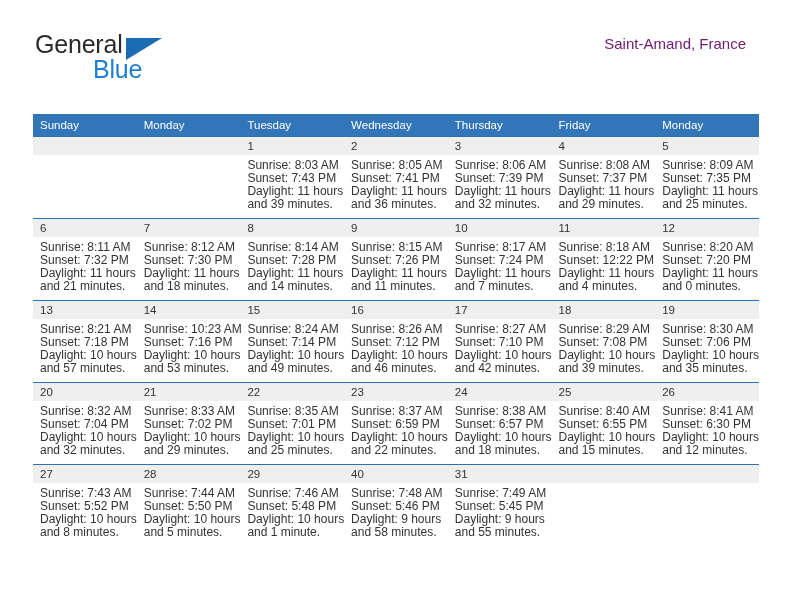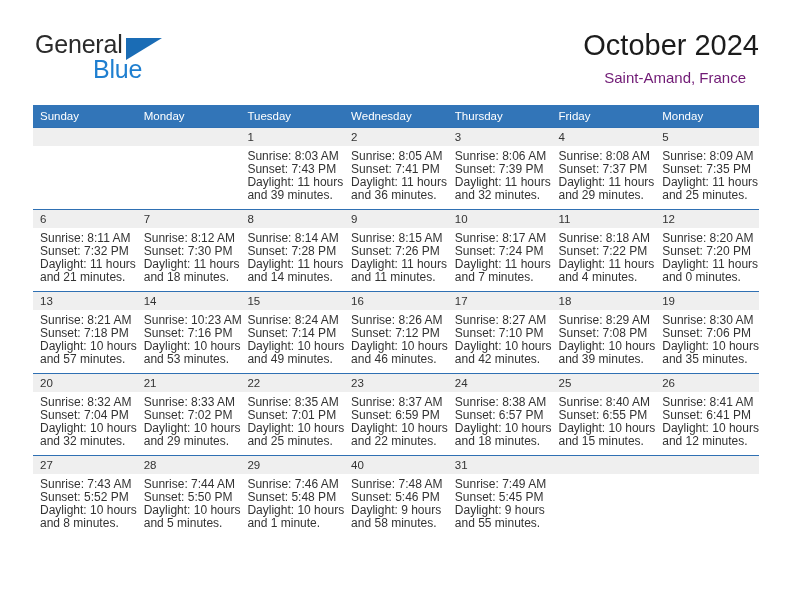--- a/index.html
+++ b/index.html
@@ -85,21 +85,21 @@
     color: #701a75;
     line-height: 20px;
     margin: 6px 13px 0 0;
     white-space: nowrap;
   }
 
   
   .calendar {
     position: absolute;
     left: 33px;
-    top: 105px;
+    top: 114px;
     width: 726px;
     border-collapse: collapse;
     table-layout: fixed;
   }
   .calendar th {
     background: #3275b8;
     color: #ffffff;
     font-size: 11.5px;
     font-weight: normal;
     text-align: left;
@@ -148,21 +148,20 @@
 
   <div class="header">
 
     <div class="brand">
       <span class="brand-general">General</span>
       <span class="brand-triangle"></span>
       <span class="brand-blue">Blue</span>
     </div>
 
     <div class="titles">
-      <h1 class="cal-title">October 2024</h1>
       <p class="cal-subtitle">Saint-Amand, France</p>
     </div>
 
   </div>
 
   <table class="calendar">
     <thead>
       <tr>
         <th>Sunday</th>
         <th>Monday</th>
@@ -295,21 +294,21 @@
                 <div>Daylight: 11 hours</div>
                 <div>and 7 minutes.</div>
               </div>
             </div>
           </td>
           <td>
             <div class="cell-inner">
               <div class="date-band">11</div>
               <div class="cell-body">
                 <div>Sunrise: 8:18 AM</div>
-                <div>Sunset: 7:22 PM</div>
+                <div>Sunset: 12:22 PM</div>
                 <div>Daylight: 11 hours</div>
                 <div>and 4 minutes.</div>
               </div>
             </div>
           </td>
           <td>
             <div class="cell-inner">
               <div class="date-band">12</div>
               <div class="cell-body">
                 <div>Sunrise: 8:20 AM</div>
@@ -464,21 +463,21 @@
                 <div>Daylight: 10 hours</div>
                 <div>and 15 minutes.</div>
               </div>
             </div>
           </td>
           <td>
             <div class="cell-inner">
               <div class="date-band">26</div>
               <div class="cell-body">
                 <div>Sunrise: 8:41 AM</div>
-                <div>Sunset: 6:41 PM</div>
+                <div>Sunset: 6:30 PM</div>
                 <div>Daylight: 10 hours</div>
                 <div>and 12 minutes.</div>
               </div>
             </div>
           </td>
         </tr>
         <tr>
           <td>
             <div class="cell-inner">
               <div class="date-band">27</div>

